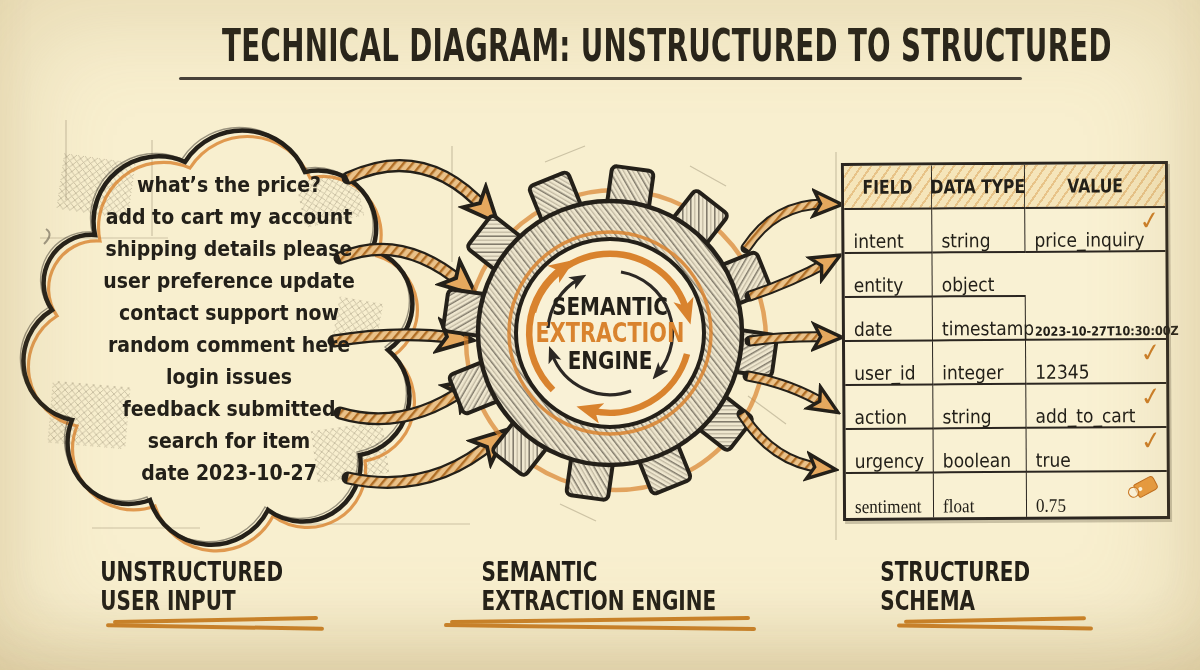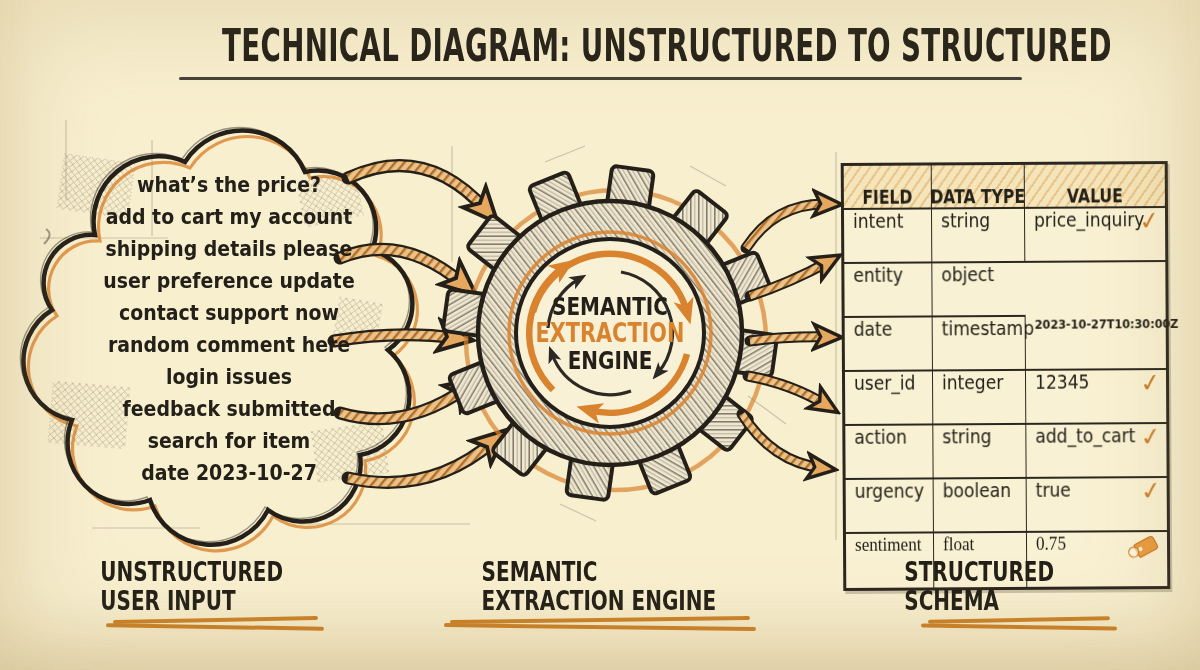--- a/index.html
+++ b/index.html
@@ -17,44 +17,44 @@
   .cloud-text{position:absolute;left:72px;top:169px;width:314px;z-index:3;text-align:center;}
   .cloud-line{font-size:21px;font-weight:bold;line-height:32px;transform:scaleX(.9);white-space:nowrap;}
   
   .engine-text{position:absolute;left:503px;top:293px;width:214px;z-index:3;text-align:center;}
   .engine-line{font-size:25px;font-weight:bold;line-height:27px;transform:scaleX(.8);white-space:nowrap;}
   .engine-line.accent{color:#d9832e;font-size:26px;}
   
   .schema-table{position:absolute;left:842px;top:162px;z-index:3;border:3px solid #2b2620;
                 background:#f9f1d3;transform:rotate(-0.35deg);box-shadow:2px 3px 0 rgba(60,50,30,.25);}
   .thead,.trow{display:grid;grid-template-columns:88px 93px 140px;}
-  .hcell{height:42px;display:flex;align-items:flex-end;justify-content:center;
+  .hcell{height:42px;display:flex;align-items:center;justify-content:center;
          border-right:1.6px solid #2b2620;border-bottom:2.6px solid #2b2620;
          background:repeating-linear-gradient(-55deg, rgba(205,130,40,.34) 0 2px, rgba(0,0,0,0) 2px 8px),#f5e5ba;}
   .hcell:last-child{border-right:none;}
   .hcell span{font-size:19px;font-weight:bold;transform:scaleX(.82);white-space:nowrap;}
-  .tcell{height:54px;display:flex;align-items:flex-start;padding-left:9px;box-sizing:border-box;
+  .tcell{height:44px;display:flex;align-items:flex-end;padding-left:9px;box-sizing:border-box;
          border-right:1.6px solid #2b2620;border-bottom:2px solid #2b2620;position:relative;}
   .tcell:last-child{border-right:none;}
   .trow:last-child .tcell{border-bottom:none;font-family:Liberation Serif, serif;}
   .ct{display:inline-block;font-size:19px;transform:scaleX(.9);transform-origin:left center;white-space:nowrap;}
   .c-value.xs .ct{font-size:12.5px;font-weight:bold;}
   .badge-check{position:absolute;top:0px;right:5px;font-size:25px;font-weight:bold;color:#cc7e28;
                transform:rotate(-8deg);line-height:1;}
   .badge-tag{position:absolute;right:10px;top:7px;width:20px;height:13px;background:#e89b3f;
              border:1.5px solid #c06c1c;border-radius:2px 4px 4px 2px;transform:rotate(-28deg);}
   .badge-tag::before{content:'';position:absolute;left:2px;top:3.5px;width:4px;height:4px;
              background:#fdf6e0;border-radius:50%;}
   .badge-tag::after{content:'';position:absolute;left:-9px;top:0px;width:9px;height:9px;
              border:1.5px solid #c9751f;border-radius:50%;background:rgba(253,246,224,.6);}
   
   .caption{position:absolute;top:557px;z-index:3;text-align:left;}
   .caption.c1{left:60px;width:310px;}
   .caption.c2{left:440px;width:320px;}
-  .caption.c3{left:864px;width:310px;}
+  .caption.c3{left:840px;width:310px;}
   .cap-line{font-size:27px;font-weight:bold;line-height:29px;transform:scaleX(.74);white-space:nowrap;}
   .cap-ul{height:3.5px;background:#cd8329;border-radius:3px;margin:3px auto 0;}
   .c1 .u1{width:205px;transform:rotate(-1.2deg);}
   .c1 .u2{width:218px;transform:rotate(.9deg);}
   .c2 .u1{width:300px;transform:rotate(-.8deg);}
   .c2 .u2{width:312px;transform:rotate(.7deg);}
   .c3 .u1{width:182px;transform:rotate(-1.1deg);}
   .c3 .u2{width:196px;transform:rotate(.9deg);}
 </style>
 </head>

